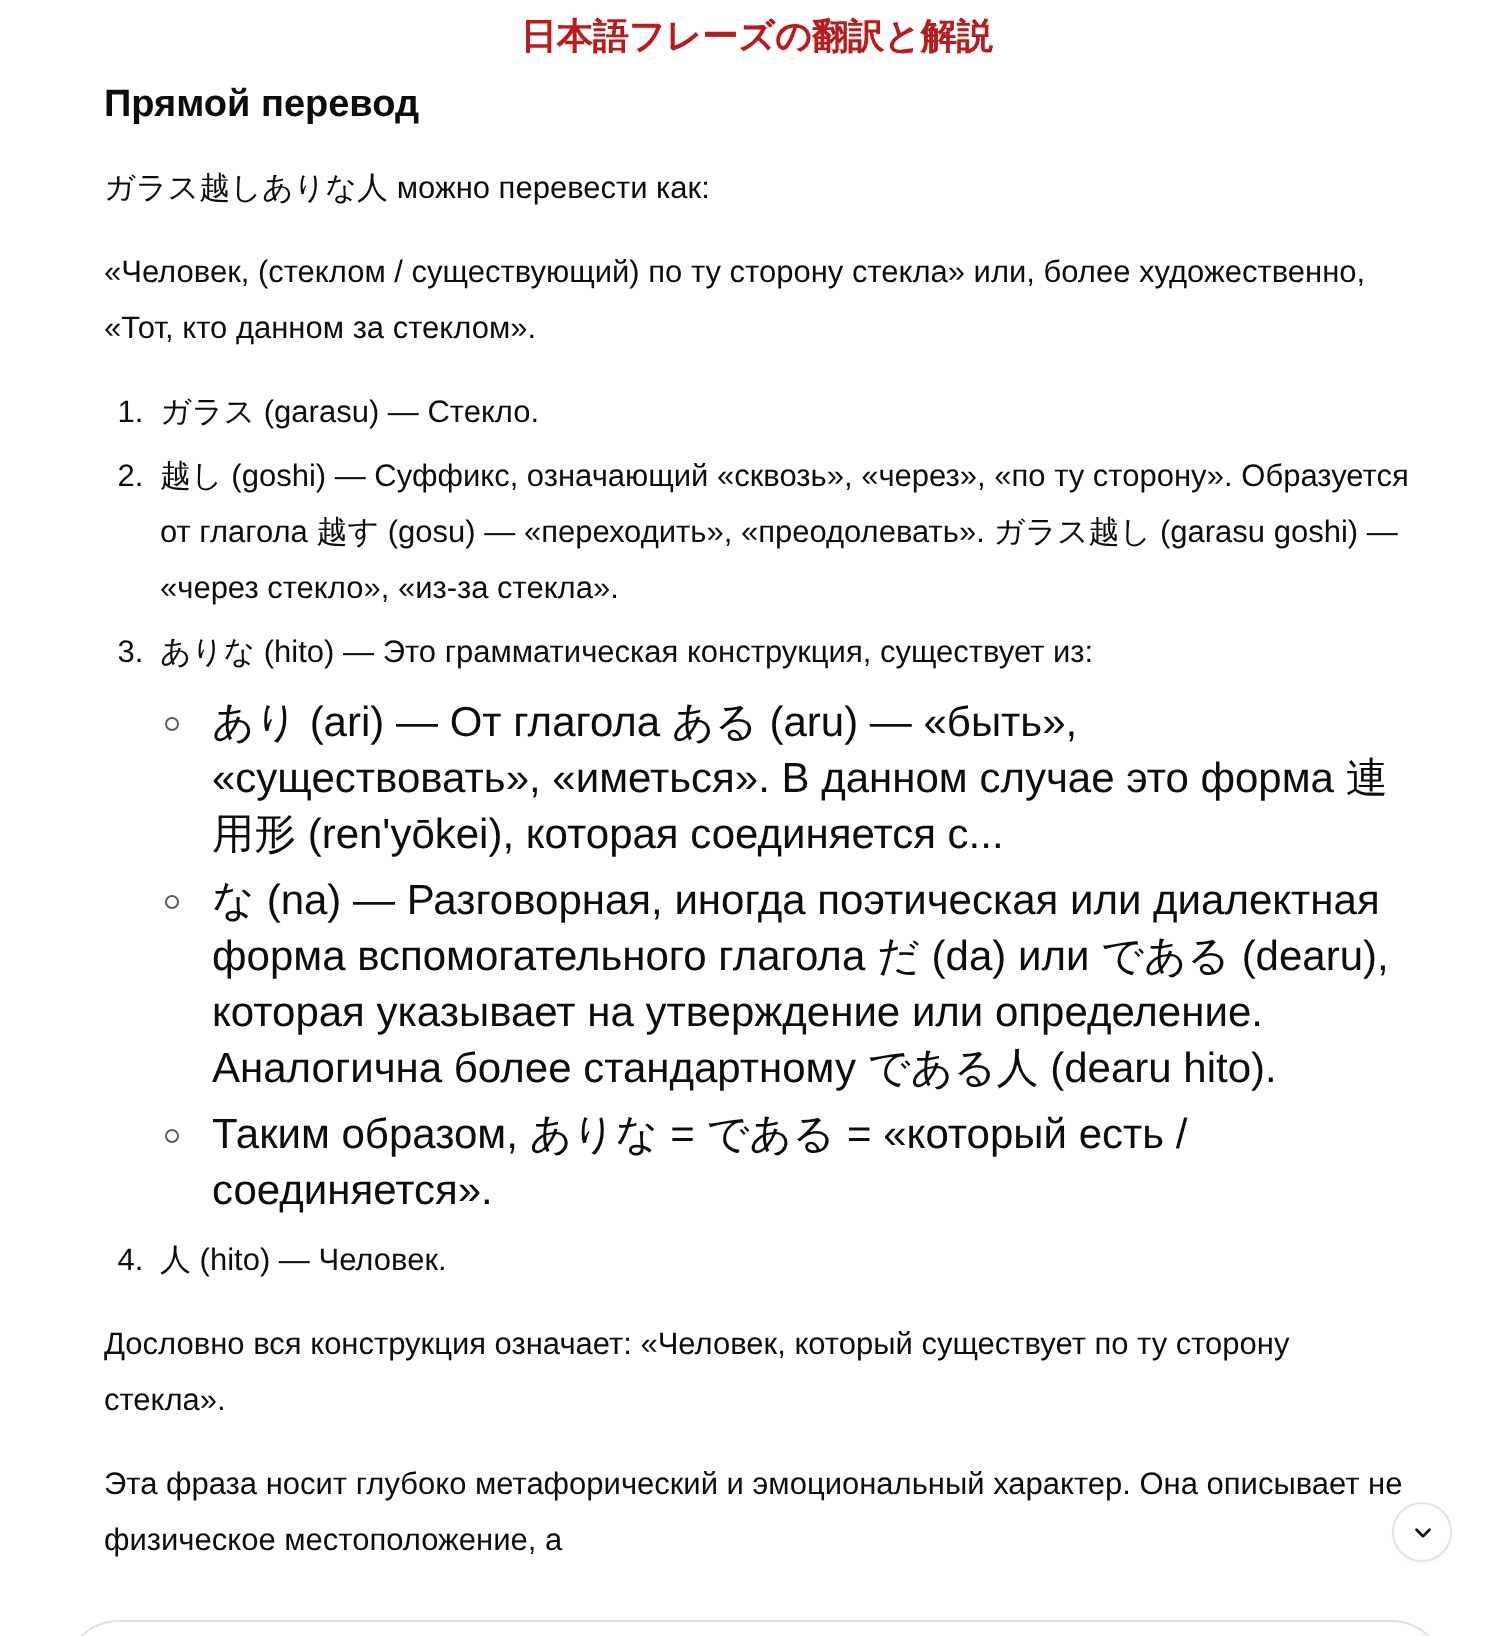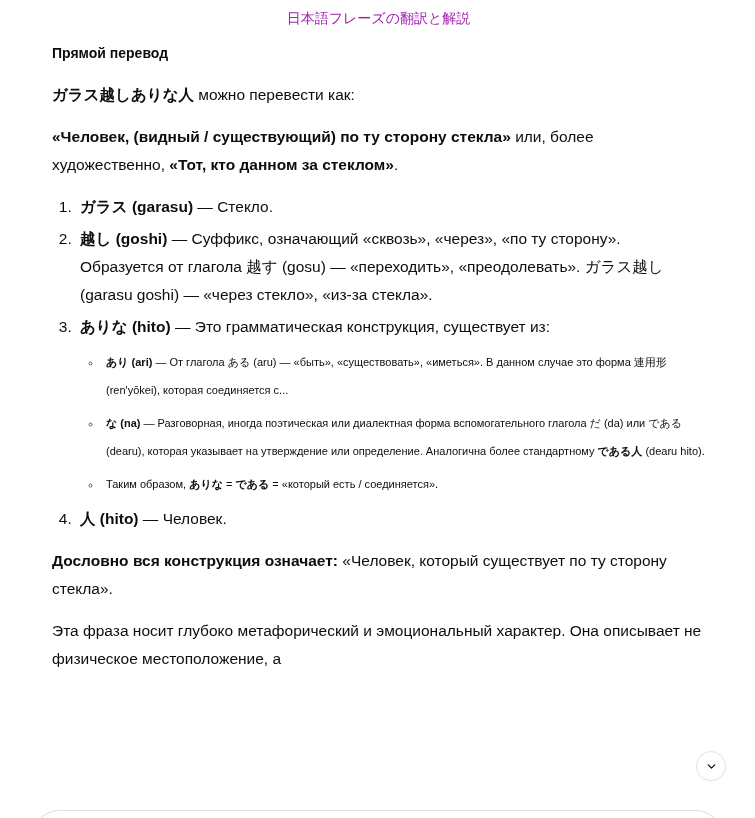--- a/index.html
+++ b/index.html
@@ -4,37 +4,37 @@
 <style>
   * { box-sizing: border-box; }
   html,body { margin:0; padding:0; }
   body {
     width:755px; height:818px; overflow:hidden; position:relative;
     background:#ffffff; color:#0d0d0d;
     font-family:"Liberation Sans","DejaVu Sans",sans-serif;
   }
   .content { padding:9px 50px 0 52px; }
   .doc-title {
-    text-align:center; font-size:14px; line-height:18px; color:#a21caf;
-    margin:0 0 6px 0; font-weight:400;
+    text-align:center; font-size:18px; line-height:18px; color:#b91c1c;
+    margin:0 0 6px 0; font-weight:700;
   }
   h2 {
-    font-size:14px; line-height:24px; font-weight:700; color:#0d0d0d;
+    font-size:19px; line-height:24px; font-weight:700; color:#0d0d0d;
     margin:30px 0 16px 0;
   }
   h2.first { margin-top:14px; }
   p { font-size:15.5px; line-height:28px; margin:14px 0; }
-  .b { font-weight:700; }
+  .b { font-weight:400; }
   ol.breakdown {
     margin:14px 0; padding-left:24px; font-size:15.5px; line-height:28px;
   }
   ol.breakdown > li { padding-left:4px; margin:4px 0; }
   ul.sub {
     list-style-type:circle; margin:7px 0 7px 0; padding-left:22px;
-    font-size:11px; line-height:28px;
+    font-size:21px; line-height:28px;
   }
   ul.sub > li { padding-left:4px; margin:5px 0; }
   ul.sub > li::marker { color:#5d5d5d; }
   .scroll-btn {
     position:absolute; left:696px; top:751px; width:30px; height:30px;
     border-radius:50%; background:#ffffff; border:1px solid #e3e3e3;
     display:flex; align-items:center; justify-content:center;
     cursor:pointer; box-shadow:0 1px 2px rgba(0,0,0,0.03); padding:0;
   }
   .composer {
@@ -47,21 +47,21 @@
 <body>
 
 <div class="content">
 
   <p class="doc-title">日本語フレーズの翻訳と解説</p>
 
   <h2 class="first">Прямой перевод</h2>
 
   <p><span class="b">ガラス越しありな人</span><span> можно перевести как:</span></p>
 
-  <p><span class="b">«Человек, (видный / существующий) по ту сторону стекла»</span><span> или, более художественно, </span><span class="b">«Тот, кто данном за стеклом»</span><span>.</span></p>
+  <p><span class="b">«Человек, (стеклом / существующий) по ту сторону стекла»</span><span> или, более художественно, </span><span class="b">«Тот, кто данном за стеклом»</span><span>.</span></p>
 
 
   <ol class="breakdown">
     <li><span class="b">ガラス (garasu)</span><span> — Стекло.</span></li>
     <li><span class="b">越し (goshi)</span><span> — Суффикс, означающий «сквозь», «через», «по ту сторону». Образуется от глагола 越す (gosu) — «переходить», «преодолевать». ガラス越し (garasu goshi) — «через стекло», «из-за стекла».</span></li>
     <li><span class="b">ありな (hito)</span><span> — Это грамматическая конструкция, существует из:</span>
       <ul class="sub">
         <li><span class="b">あり (ari)</span><span> — От глагола ある (aru) — «быть», «существовать», «иметься». В данном случае это форма 連用形 (ren'yōkei), которая соединяется с...</span></li>
         <li><span class="b">な (na)</span><span> — Разговорная, иногда поэтическая или диалектная форма вспомогательного глагола だ (da) или である (dearu), которая указывает на утверждение или определение. Аналогична более стандартному </span><span class="b">である人</span><span> (dearu hito).</span></li>
         <li><span>Таким образом, </span><span class="b">ありな</span><span> = </span><span class="b">である</span><span> = «который есть / соединяется».</span></li>

